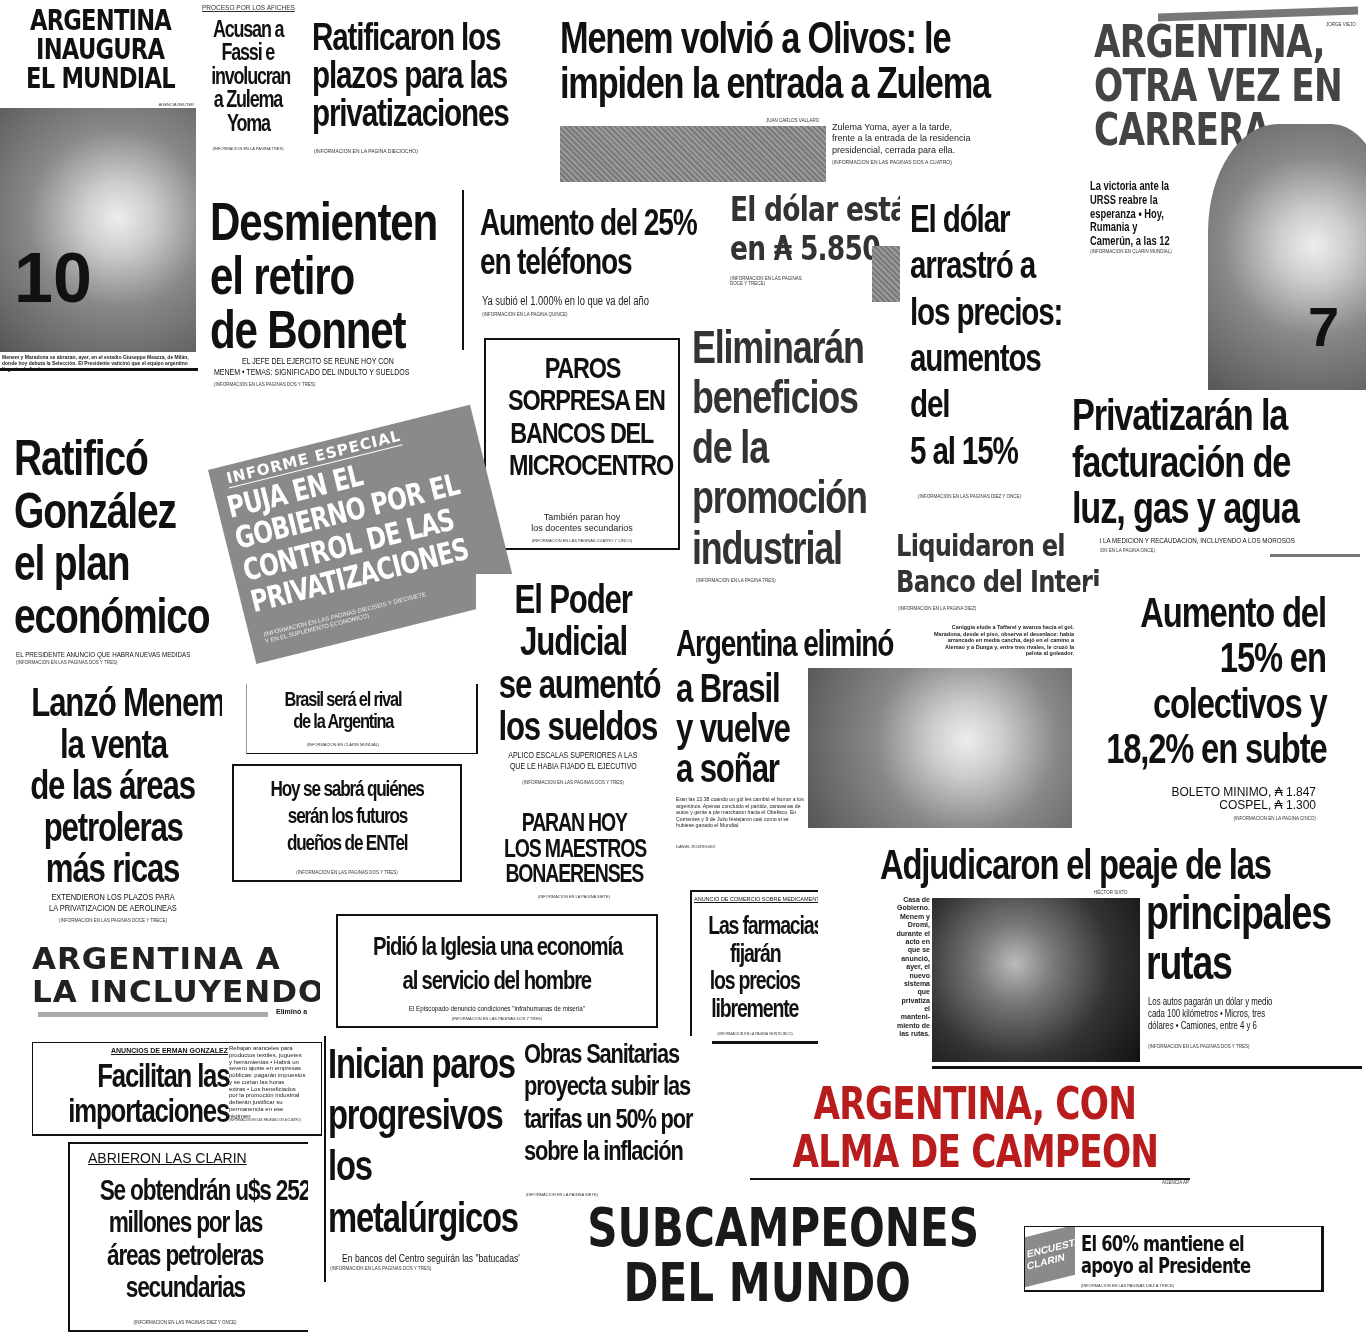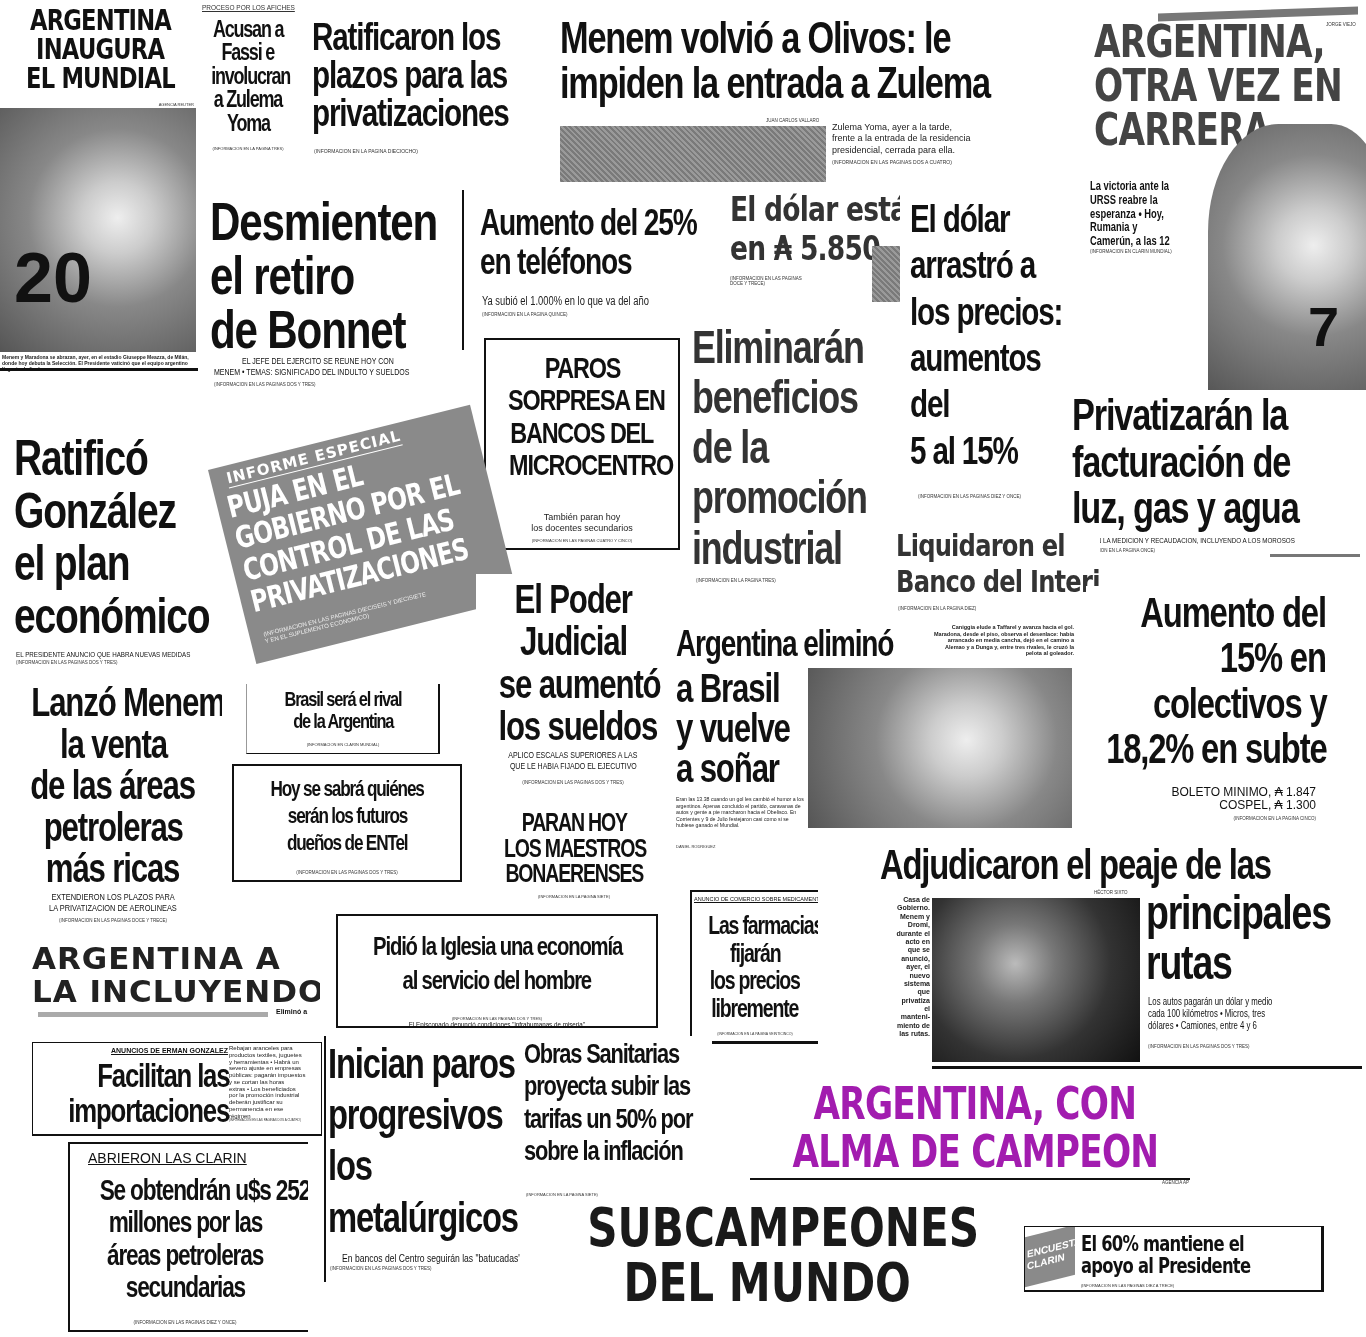--- a/index.html
+++ b/index.html
@@ -25,21 +25,21 @@
 <body>
 
 <div class="clip" style="left:0;top:0;width:198px;height:372px;">
   <div class="hl heavy" style="position:absolute;left:4px;top:6px;width:192px;font-size:29px;line-height:1.0;text-align:center;">
     <div><span class="condc">ARGENTINA</span></div>
     <div><span class="condc">INAUGURA</span></div>
     <div><span class="condc">EL MUNDIAL</span></div>
   </div>
   <div class="tiny" style="position:absolute;right:4px;top:102px;font-size:4px;">Agencia Reuter</div>
   <div class="photo light" style="left:0;top:108px;width:196px;height:244px;">
-    <div style="position:absolute;left:14px;top:130px;font-size:70px;font-weight:bold;color:#111;font-family:'Liberation Sans',sans-serif;">20</div>
+    <div style="position:absolute;left:14px;top:130px;font-size:70px;font-weight:bold;color:#111;font-family:'Liberation Sans',sans-serif;">10</div>
   </div>
   <div class="cap" style="position:absolute;left:2px;top:354px;width:194px;font-size:5px;line-height:1.2;">Menem y Maradona se abrazan, ayer, en el estadio Giuseppe Meazza, de Milán, donde hoy debuta la Selección. El Presidente vaticinó que el equipo argentino llegará a la final.</div>
   <div class="rule" style="left:0;top:368px;width:198px;height:3px;"></div>
 </div>
 
 <div class="clip" style="left:200px;top:0;width:96px;height:160px;">
   <div class="tiny" style="position:absolute;left:2px;top:4px;font-size:6.5px;text-decoration:underline;">PROCESO POR LOS AFICHES</div>
   <div class="hl" style="position:absolute;left:0;top:18px;width:96px;font-size:23px;text-align:center;line-height:1.02;">
     <div><span class="condc">Acusan a</span></div>
     <div><span class="condc">Fassi e</span></div>
@@ -260,21 +260,21 @@
     <div><span class="condc">petroleras</span></div>
     <div><span class="condc">más ricas</span></div>
   </div>
   <div class="center" style="position:absolute;left:0;top:214px;width:218px;font-size:9.5px;line-height:1.15;white-space:nowrap;">
     <div><span class="condc">EXTENDIERON LOS PLAZOS PARA</span></div>
     <div><span class="condc">LA PRIVATIZACION DE AEROLINEAS</span></div>
   </div>
   <div class="tiny center" style="position:absolute;left:0;top:240px;width:218px;font-size:4.5px;">(INFORMACION EN LAS PAGINAS DOCE Y TRECE)</div>
 </div>
 
-<div class="clip" style="left:246px;top:684px;width:194px;height:70px;border-left:1px solid #999;border-right:2px solid #111;border-bottom:1px solid #111;">
+<div class="clip" style="left:246px;top:684px;width:232px;height:70px;border-left:1px solid #999;border-right:2px solid #111;border-bottom:1px solid #111;">
   <div class="hl center" style="position:absolute;left:0;top:4px;width:192px;font-size:21px;line-height:1.05;">
     <div><span class="condc">Brasil será el rival</span></div>
     <div><span class="condc">de la Argentina</span></div>
   </div>
   <div class="tiny center" style="position:absolute;left:0;top:58px;width:192px;font-size:4px;">(INFORMACION EN CLARIN MUNDIAL)</div>
 </div>
 
 <div class="clip box" style="left:232px;top:764px;width:230px;height:118px;">
   <div class="hl center" style="position:absolute;left:0;top:10px;width:226px;font-size:22px;line-height:1.22;">
     <div><span class="condc">Hoy se sabrá quiénes</span></div>
@@ -336,21 +336,21 @@
   </div>
   <div class="rule" style="left:10px;top:72px;width:230px;height:5px;background:#aaa;"></div>
   <div style="position:absolute;left:248px;top:68px;font-size:7px;font-weight:bold;white-space:nowrap;">Eliminó a</div>
 </div>
 
 <div class="clip box" style="left:336px;top:914px;width:322px;height:114px;">
   <div class="hl center" style="position:absolute;left:0;top:14px;width:318px;font-size:26px;line-height:1.3;">
     <div><span class="condc">Pidió la Iglesia una economía</span></div>
     <div><span class="condc">al servicio del hombre</span></div>
   </div>
-  <div class="center" style="position:absolute;left:0;top:104px;width:318px;font-size:8px;white-space:nowrap;"><span class="condc">El Episcopado denunció condiciones "infrahumanas de miseria"</span></div>
+  <div class="center" style="position:absolute;left:0;top:88px;width:318px;font-size:8px;white-space:nowrap;"><span class="condc">El Episcopado denunció condiciones "infrahumanas de miseria"</span></div>
   <div class="tiny center" style="position:absolute;left:0;top:100px;width:318px;font-size:4px;">(INFORMACION EN LAS PAGINAS DOS Y TRES)</div>
 </div>
 
 <div class="clip" style="left:690px;top:890px;width:128px;height:154px;border-left:2px solid #111;border-top:2px solid #111;border-bottom:3px solid #111;">
   <div style="position:absolute;left:2px;top:4px;font-size:5.5px;white-space:nowrap;border-bottom:1px solid #111;">ANUNCIO DE COMERCIO SOBRE MEDICAMENTOS</div>
   <div class="hl center" style="position:absolute;left:0;top:20px;width:126px;font-size:25px;line-height:1.1;">
     <div><span class="condc">Las farmacias</span></div>
     <div><span class="condc">fijarán</span></div>
     <div><span class="condc">los precios</span></div>
     <div><span class="condc">libremente</span></div>
@@ -395,21 +395,21 @@
   <div class="hl" style="position:absolute;left:4px;top:2px;font-size:28px;line-height:1.16;">
     <div><span class="cond">Obras Sanitarias</span></div>
     <div><span class="cond">proyecta subir las</span></div>
     <div><span class="cond">tarifas un 50% por</span></div>
     <div><span class="cond">sobre la inflación</span></div>
   </div>
   <div class="tiny" style="position:absolute;left:6px;top:156px;font-size:4px;">(INFORMACION EN LA PAGINA SIETE)</div>
 </div>
 
 <div class="clip" style="left:740px;top:1080px;width:470px;height:108px;">
-  <div class="heavy center" style="position:absolute;left:0;top:0;width:470px;font-size:44px;line-height:1.08;color:#a21caf;">
+  <div class="heavy center" style="position:absolute;left:0;top:0;width:470px;font-size:44px;line-height:1.08;color:#b91c1c;">
     <div><span class="condc">ARGENTINA, CON</span></div>
     <div><span class="condc">ALMA DE CAMPEON</span></div>
   </div>
   <div class="rule" style="left:10px;top:98px;width:440px;height:2px;"></div>
   <div class="tiny" style="position:absolute;left:422px;top:100px;font-size:4.5px;">Agencia AP</div>
 </div>
 
 <div class="clip" style="left:68px;top:1142px;width:240px;height:190px;border:2px solid #111;border-right:none;">
   <div style="position:absolute;left:18px;top:6px;font-size:14px;text-decoration:underline;white-space:nowrap;">ABRIERON LAS CLARIN</div>
   <div class="hl center" style="position:absolute;left:0;top:30px;width:230px;font-size:29px;line-height:1.12;">

